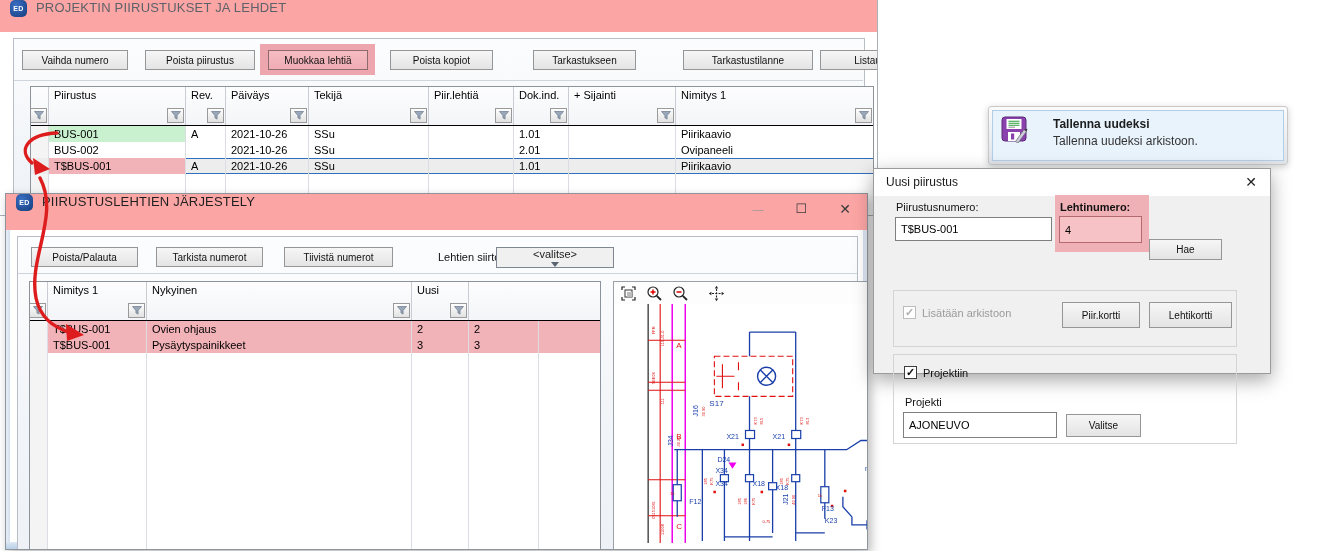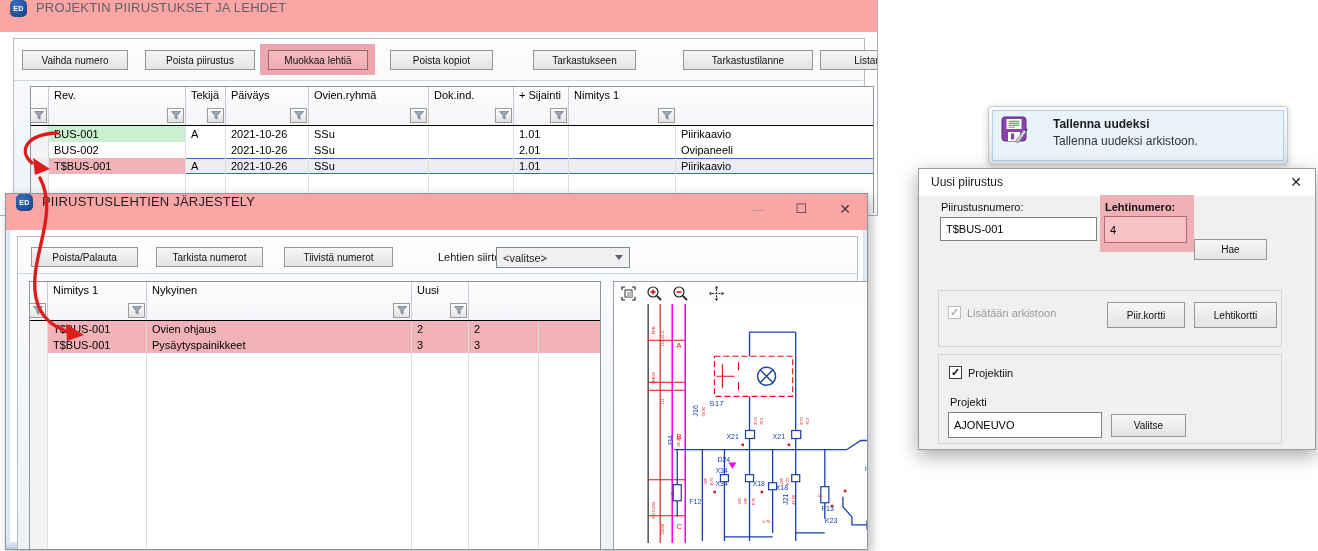--- a/index.html
+++ b/index.html
@@ -60,21 +60,21 @@
   .ptools{position:absolute;left:0;top:0;right:0;height:22px;display:flex;align-items:center;gap:9px;padding-left:6px;background:#fdfdfd;}
   .ptool{width:17px;height:17px;display:flex;align-items:center;justify-content:center;}
   .ptool svg{width:17px;height:17px;display:block;}
   
   #tooltip{left:988px;top:106px;width:300px;height:59px;z-index:6;position:absolute;border:1px solid #c9c9c9;border-radius:3px;
            background:linear-gradient(#fbfbfb,#dfe3e8);padding:3px;box-sizing:border-box;box-shadow:0 2px 7px rgba(0,0,0,.2);}
   #tooltip .inner{height:100%;background:#e8f3fc;border:1px solid #b2cde6;box-sizing:border-box;display:flex;gap:25px;padding:5px 8px;align-items:flex-start;}
   #tooltip .tt-title{font-size:12px;font-weight:bold;color:#1c1c1c;line-height:1.4;}
   #tooltip .tt-sub{font-size:12px;color:#333;line-height:1.35;}
   
-  #dlg{left:918px;top:168px;width:398px;height:282px;position:absolute;background:#f0f0f0;border:1px solid #9b9b9b;
+  #dlg{left:873px;top:168px;width:398px;height:206px;position:absolute;background:#f0f0f0;border:1px solid #9b9b9b;
        box-sizing:border-box;box-shadow:0 6px 18px rgba(0,0,0,.35);z-index:7;}
   #dlg .dtitle{position:absolute;left:0;top:0;right:0;height:27px;background:#fff;}
   #dlg .dtitle .txt{position:absolute;left:12px;top:6px;font-size:12px;color:#1a1a1a;}
   #dlg .dclose{position:absolute;right:13px;top:5px;font-size:14px;color:#222;}
   .lbl{position:absolute;font-size:11px;color:#111;white-space:nowrap;}
   .lbl.dis{color:#9b9b9b;}
   .inp{position:absolute;background:#fff;border:1px solid #7f7f7f;box-sizing:border-box;font-size:11px;color:#000;
        display:flex;align-items:center;padding:0 5px;}
   .grp{position:absolute;border:1px solid #d4d4d4;box-sizing:border-box;}
   .cb{position:absolute;width:13px;height:13px;box-sizing:border-box;background:#fff;border:1px solid #3c3c3c;
@@ -107,45 +107,53 @@
   <div class="tbl" style="left:30px;top:86px;width:844px;height:127px;border-bottom:none;">
     <div class="t1 hrow">
       <div class="hc">
           <span class="fbtn">
             <svg viewBox="0 0 10 9">
               <path d="M0.5,0.5 h9 l-3.4,4 v3.6 l-2.2,-1.3 v-2.3 z" fill="#9aa8ba" stroke="#5a6a7e" stroke-width="0.6"></path>
             </svg>
           </span>
         </div>
       <div class="hc">
+          <span class="hlabel">Piirustus</span>
+          <span class="fbtn">
+            <svg viewBox="0 0 10 9">
+              <path d="M0.5,0.5 h9 l-3.4,4 v3.6 l-2.2,-1.3 v-2.3 z" fill="#9aa8ba" stroke="#5a6a7e" stroke-width="0.6"></path>
+            </svg>
+          </span>
+        </div>
+      <div class="hc">
           <span class="hlabel">Rev.</span>
           <span class="fbtn">
             <svg viewBox="0 0 10 9">
               <path d="M0.5,0.5 h9 l-3.4,4 v3.6 l-2.2,-1.3 v-2.3 z" fill="#9aa8ba" stroke="#5a6a7e" stroke-width="0.6"></path>
             </svg>
           </span>
         </div>
       <div class="hc">
+          <span class="hlabel">Päiväys</span>
+          <span class="fbtn">
+            <svg viewBox="0 0 10 9">
+              <path d="M0.5,0.5 h9 l-3.4,4 v3.6 l-2.2,-1.3 v-2.3 z" fill="#9aa8ba" stroke="#5a6a7e" stroke-width="0.6"></path>
+            </svg>
+          </span>
+        </div>
+      <div class="hc">
           <span class="hlabel">Tekijä</span>
           <span class="fbtn">
             <svg viewBox="0 0 10 9">
               <path d="M0.5,0.5 h9 l-3.4,4 v3.6 l-2.2,-1.3 v-2.3 z" fill="#9aa8ba" stroke="#5a6a7e" stroke-width="0.6"></path>
             </svg>
           </span>
         </div>
       <div class="hc">
-          <span class="hlabel">Päiväys</span>
-          <span class="fbtn">
-            <svg viewBox="0 0 10 9">
-              <path d="M0.5,0.5 h9 l-3.4,4 v3.6 l-2.2,-1.3 v-2.3 z" fill="#9aa8ba" stroke="#5a6a7e" stroke-width="0.6"></path>
-            </svg>
-          </span>
-        </div>
-      <div class="hc">
-          <span class="hlabel">Ovien.ryhmä</span>
+          <span class="hlabel">Piir.lehtiä</span>
           <span class="fbtn">
             <svg viewBox="0 0 10 9">
               <path d="M0.5,0.5 h9 l-3.4,4 v3.6 l-2.2,-1.3 v-2.3 z" fill="#9aa8ba" stroke="#5a6a7e" stroke-width="0.6"></path>
             </svg>
           </span>
         </div>
       <div class="hc">
           <span class="hlabel">Dok.ind.</span>
           <span class="fbtn">
             <svg viewBox="0 0 10 9">
@@ -230,21 +238,21 @@
     <span style="font-size:13px;">☐</span>
     <span style="font-size:14px;">✕</span>
   </div>
   <div class="panel" style="left:11px;top:42px;width:841px;height:501px;"></div>
   <div class="sep" style="left:12px;top:79px;width:839px;"></div>
 
   <button class="btn" style="left:25px;top:53px;width:107px;">Poista/Palauta</button>
   <button class="btn" style="left:150px;top:53px;width:107px;">Tarkista numerot</button>
   <button class="btn" style="left:278px;top:53px;width:109px;">Tiivistä numerot</button>
   <span class="lbl" style="left:432px;top:57px;">Lehtien siirto:</span>
-  <div class="combo" style="left:490px;top:53px;width:134px;">
+  <div class="combo" style="left:490px;top:53px;width:118px;flex-direction:column;">
     <span>&lt;valitse&gt;</span>
     <span class="chev"></span>
   </div>
 
   <div class="tbl" style="left:23px;top:87px;width:572px;height:453px;">
     <div class="t2 hrow">
       <div class="hc">
           <span class="fbtn">
             <svg viewBox="0 0 10 9">
               <path d="M0.5,0.5 h9 l-3.4,4 v3.6 l-2.2,-1.3 v-2.3 z" fill="#9aa8ba" stroke="#5a6a7e" stroke-width="0.6"></path>

